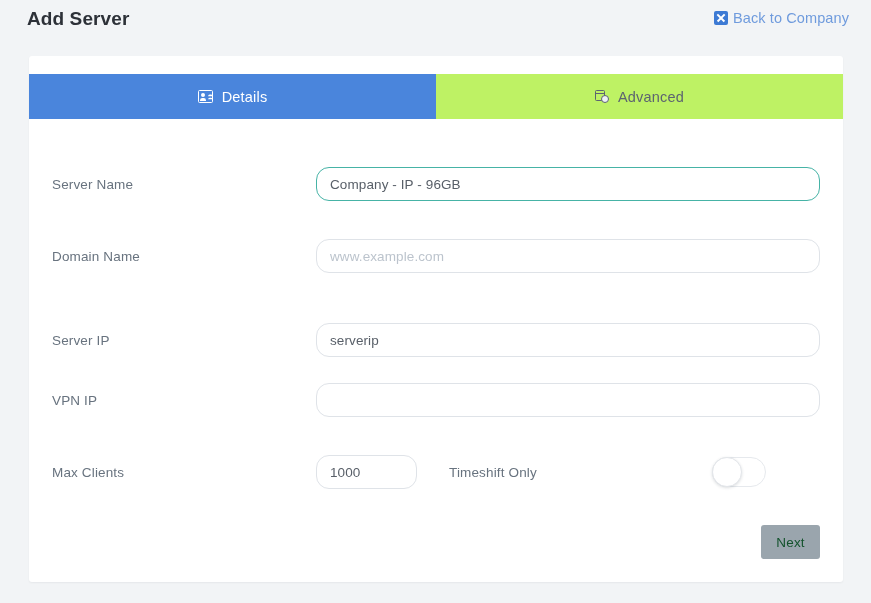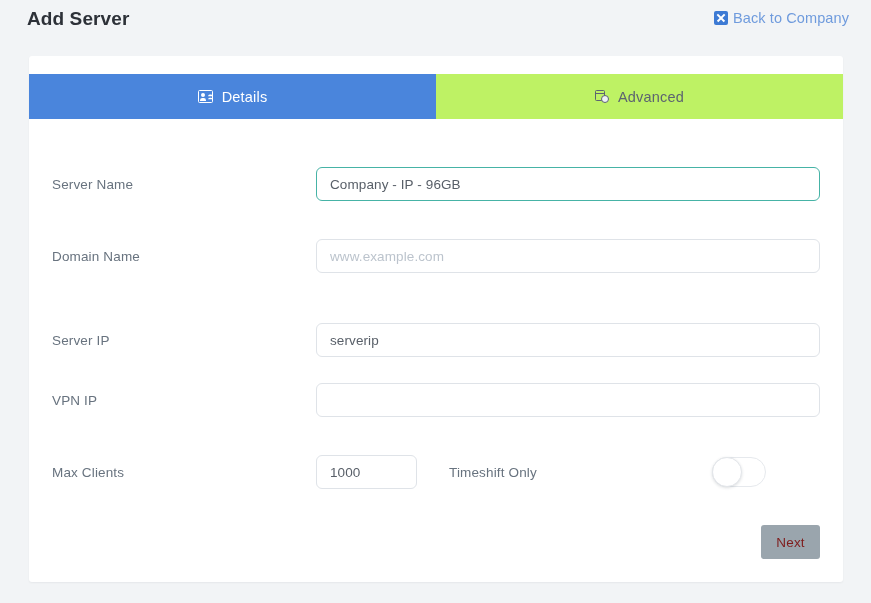--- a/index.html
+++ b/index.html
@@ -204,21 +204,21 @@
     letter-spacing: 0.15px;
     white-space: nowrap;
   }
   .text-input {
     position: absolute;
     left: 287px;
     width: 504px;
     height: 34px;
     box-sizing: border-box;
     border: 1px solid #dfe3e8;
-    border-radius: 6px;
+    border-radius: 13px;
     padding: 0 13px;
     font-family: "Liberation Sans", sans-serif;
     font-size: 13.5px;
     color: #585f68;
     background: #ffffff;
     outline: none;
     letter-spacing: 0.1px;
   }
   .text-input::placeholder {
     color: #bcc4cd;
@@ -267,21 +267,21 @@
   
   .next-button {
     position: absolute;
     left: 732px;
     top: 469px;
     width: 59px;
     height: 34px;
     background: #9aa5ad;
     border: none;
     border-radius: 3px;
-    color: #7f1d1d;
+    color: #14532d;
     font-family: "Liberation Sans", sans-serif;
     font-size: 13.5px;
     letter-spacing: 0.2px;
     cursor: pointer;
   }
 </style>
 </head>
 <body>
 
 <div class="page-header">

